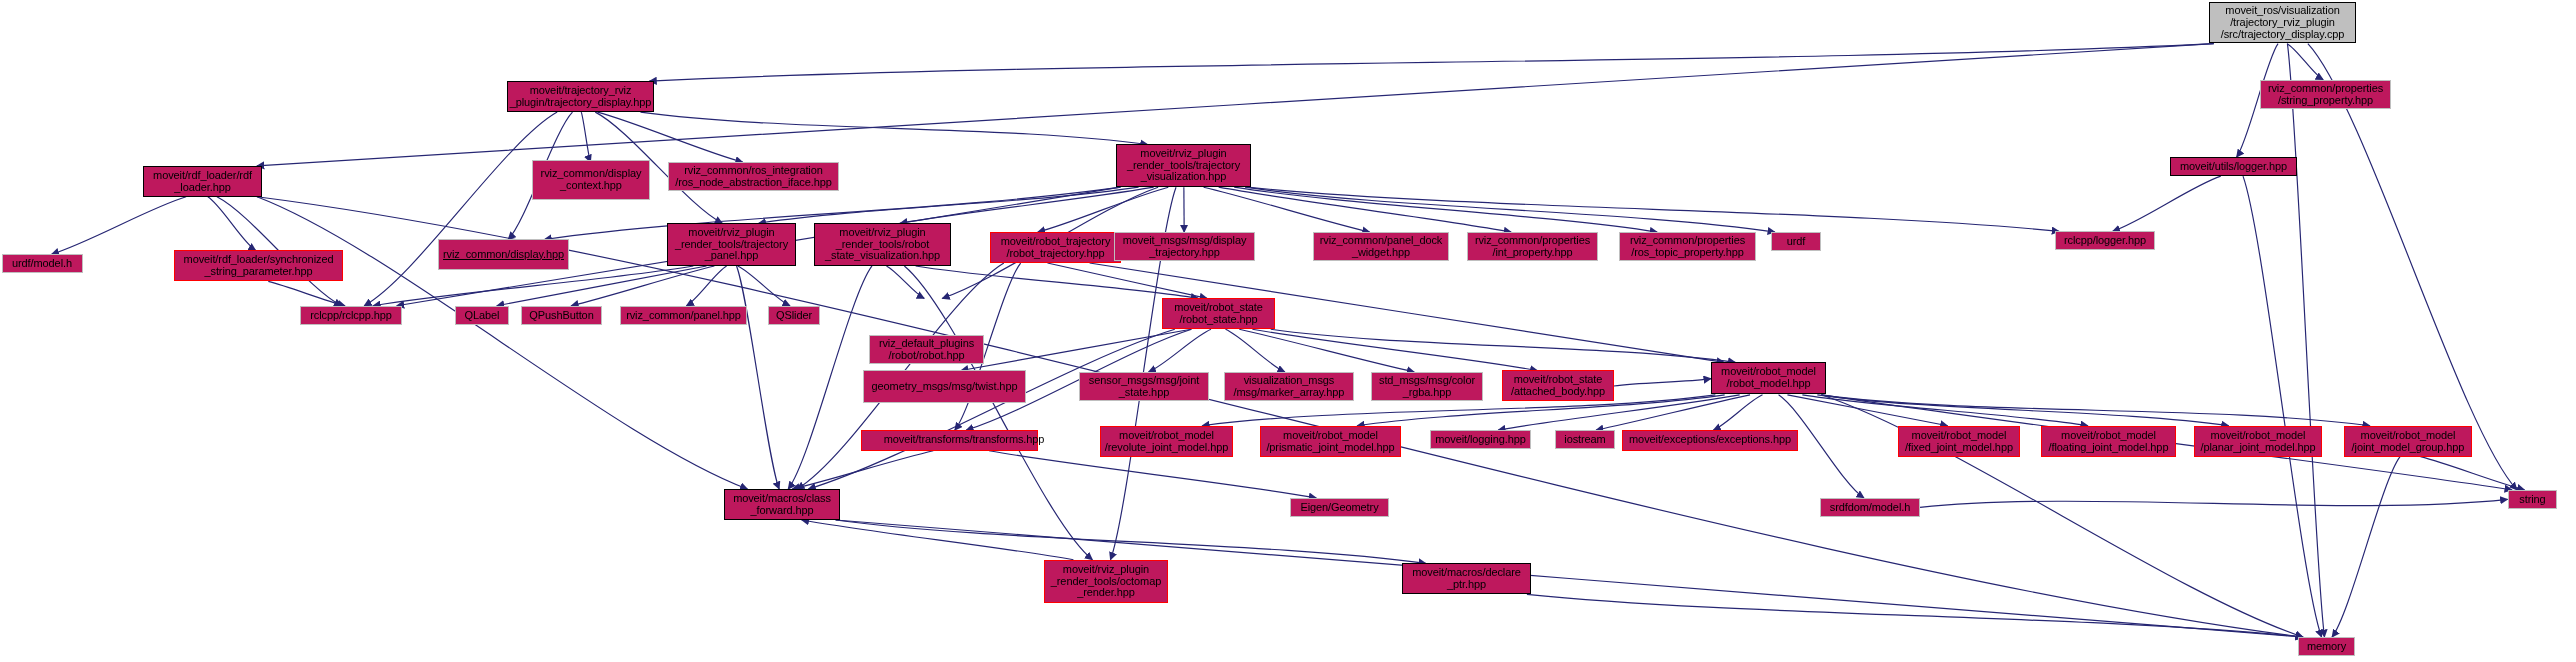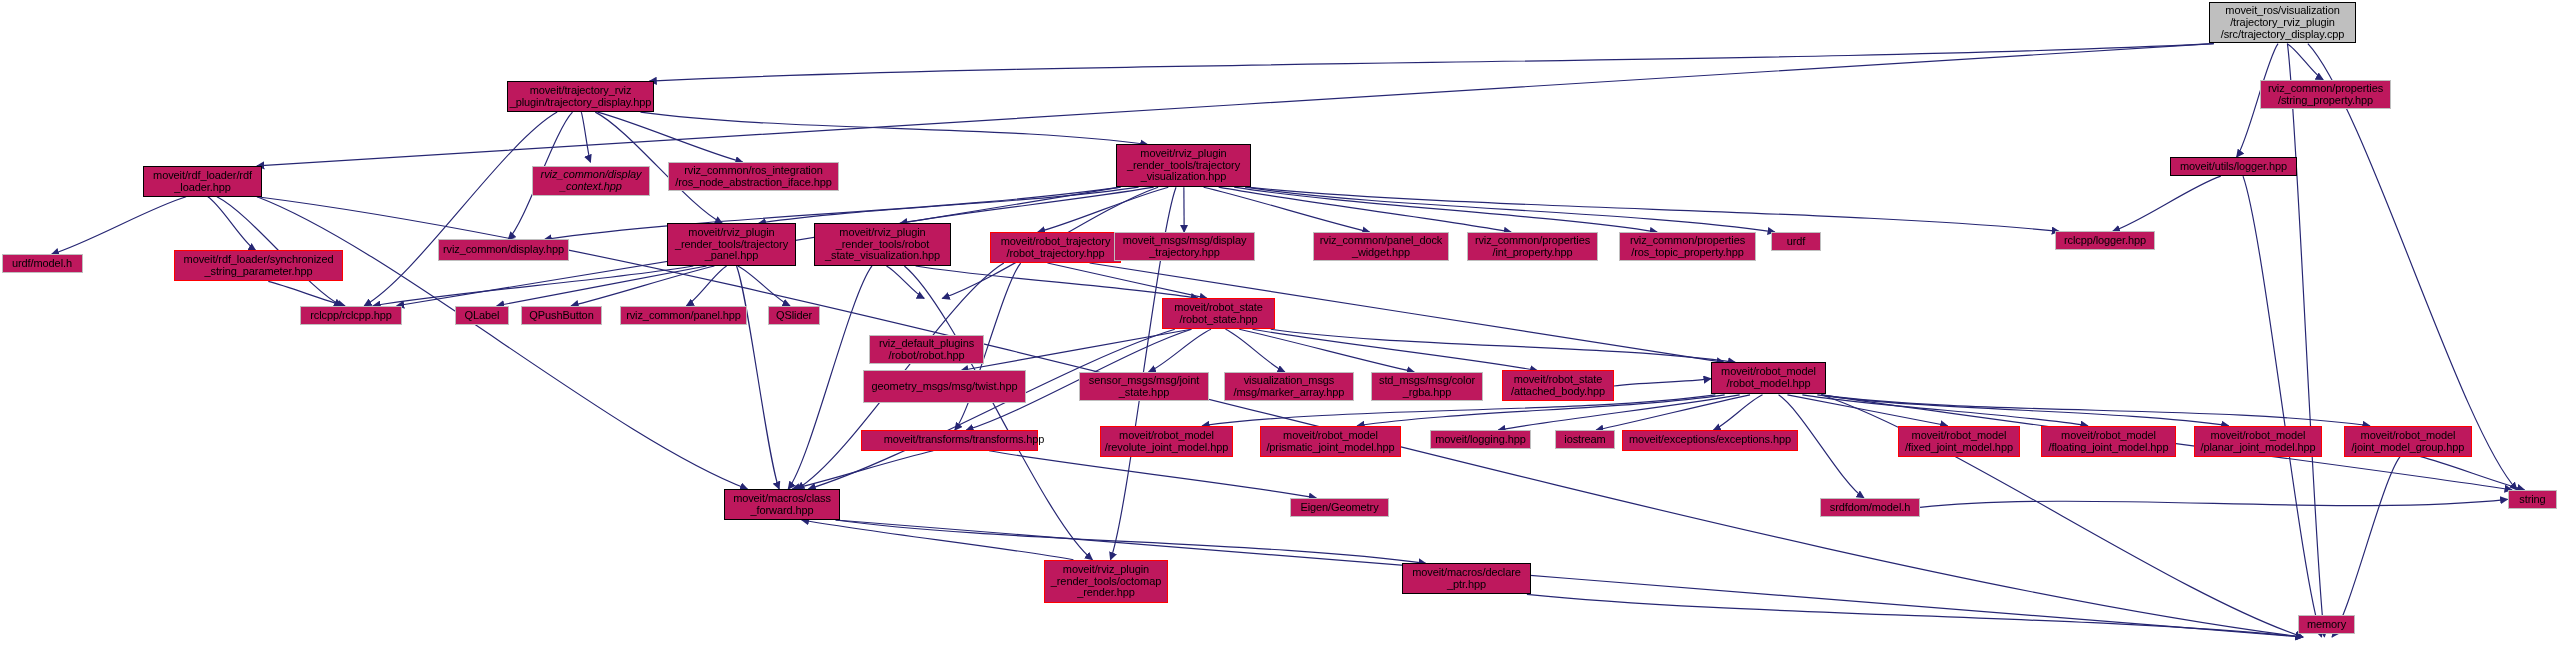--- a/index.html
+++ b/index.html
@@ -130,31 +130,31 @@
       <div class="node root" style="left: 2209px; top: 2.2px; width: 147px; height: 41px;">moveit_ros/visualization
 /trajectory_rviz_plugin
 /src/trajectory_display.cpp</div>
       <div class="node " style="left: 2260px; top: 80px; width: 131px; height: 29.4px;">rviz_common/properties
 /string_property.hpp</div>
       <div class="node black" style="left: 2170px; top: 157px; width: 127px; height: 19px;">moveit/utils/logger.hpp</div>
       <div class="node black" style="left: 507px; top: 81px; width: 147px; height: 31px;">moveit/trajectory_rviz
 _plugin/trajectory_display.hpp</div>
       <div class="node black" style="left: 143px; top: 166px; width: 119px; height: 31px;">moveit/rdf_loader/rdf
 _loader.hpp</div>
-      <div class="node " style="left: 532px; top: 166px; width: 118px; height: 30px; font-style: italic;">rviz_common/display
+      <div class="node " style="left: 532px; top: 160px; width: 118px; height: 40px;">rviz_common/display
 _context.hpp</div>
       <div class="node " style="left: 668px; top: 162px; width: 171px; height: 29.4px;">rviz_common/ros_integration
 /ros_node_abstraction_iface.hpp</div>
       <div class="node black" style="left: 1116px; top: 144px; width: 135px; height: 43px;">moveit/rviz_plugin
 _render_tools/trajectory
 _visualization.hpp</div>
       <div class="node " style="left: 1.5px; top: 254px; width: 81px; height: 19px;">urdf/model.h</div>
       <div class="node red" style="left: 174px; top: 250px; width: 169px; height: 31px;">moveit/rdf_loader/synchronized
 _string_parameter.hpp</div>
-      <div class="node " style="left: 438px; top: 239px; width: 131px; height: 22px;">rviz_common/display.hpp</div>
+      <div class="node " style="left: 438px; top: 239px; width: 131px; height: 31px; text-decoration: underline;">rviz_common/display.hpp</div>
       <div class="node black" style="left: 667px; top: 223px; width: 129px; height: 43px;">moveit/rviz_plugin
 _render_tools/trajectory
 _panel.hpp</div>
       <div class="node black" style="left: 814px; top: 223px; width: 137px; height: 43px;">moveit/rviz_plugin
 _render_tools/robot
 _state_visualization.hpp</div>
       <div class="node red" style="left: 990px; top: 232px; width: 131px; height: 31px;">moveit/robot_trajectory
 /robot_trajectory.hpp</div>
       <div class="node " style="left: 1114px; top: 232px; width: 141px; height: 29.4px;">moveit_msgs/msg/display
 _trajectory.hpp</div>
@@ -205,16 +205,16 @@
       <div class="node " style="left: 2508px; top: 490px; width: 49px; height: 19px;">string</div>
       <div class="node black" style="left: 724px; top: 489px; width: 116px; height: 31px;">moveit/macros/class
 _forward.hpp</div>
       <div class="node " style="left: 1290px; top: 498px; width: 99px; height: 19px;">Eigen/Geometry</div>
       <div class="node " style="left: 1820px; top: 498px; width: 100px; height: 19px;">srdfdom/model.h</div>
       <div class="node red" style="left: 1044px; top: 560px; width: 124px; height: 43px;">moveit/rviz_plugin
 _render_tools/octomap
 _render.hpp</div>
       <div class="node black" style="left: 1402px; top: 563px; width: 129px; height: 31px;">moveit/macros/declare
 _ptr.hpp</div>
-      <div class="node " style="left: 2298px; top: 615px; width: 57px; height: 19px;">memory</div>
+      <div class="node " style="left: 2298px; top: 637px; width: 57px; height: 19px;">memory</div>
     </div>
 </div>
 
 
 </body></html>

